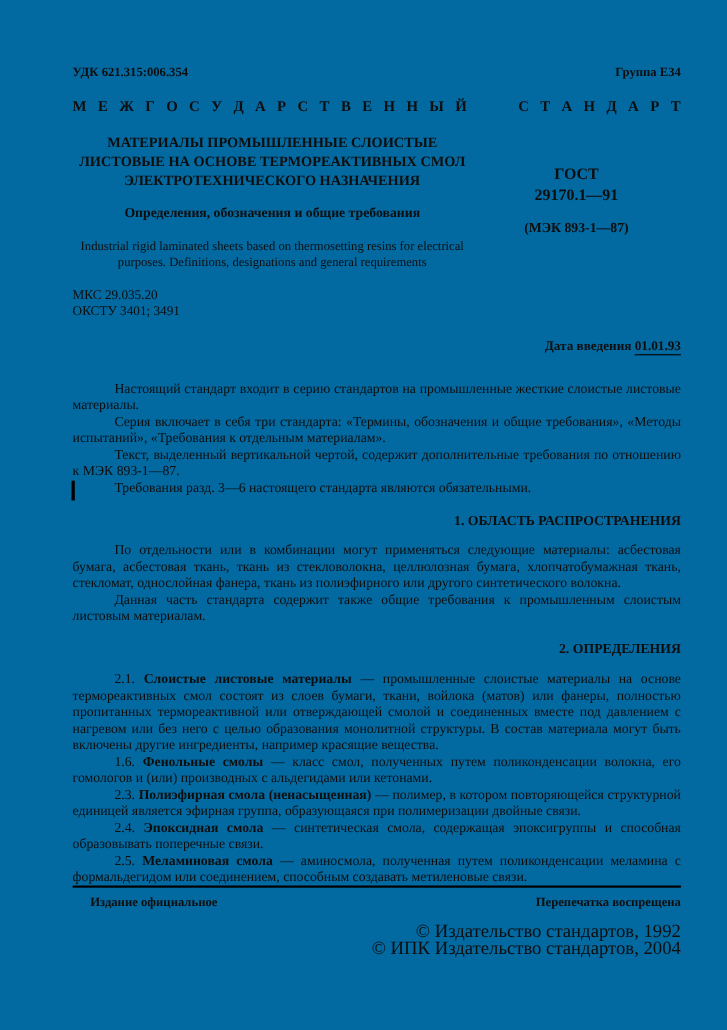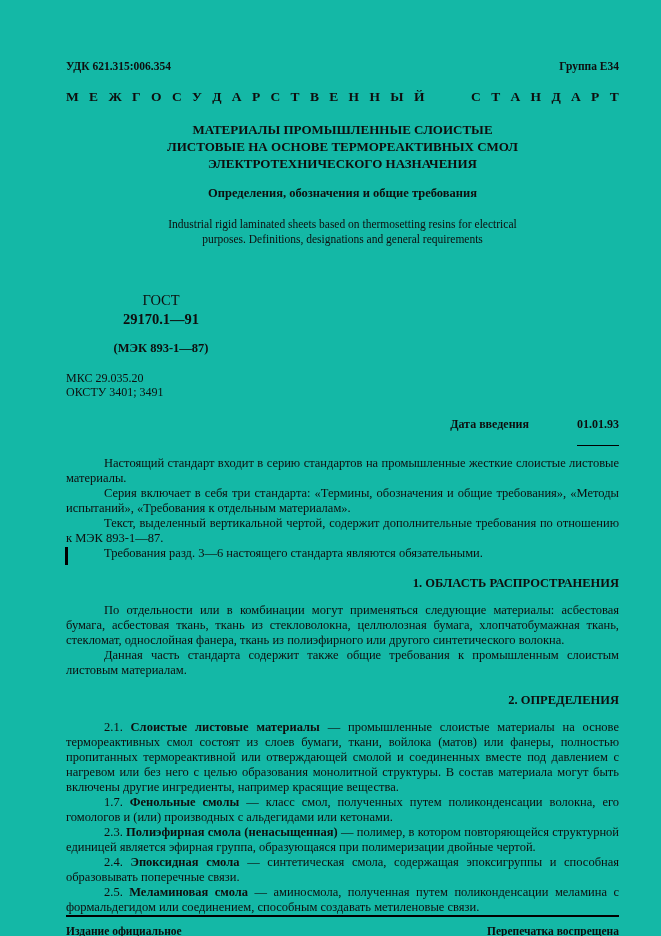--- a/index.html
+++ b/index.html
@@ -1,70 +1,70 @@
 <!DOCTYPE html>
 <html><head>
 <meta charset="utf-8">
 <style>
   html,body{margin:0;padding:0;background:#888;}
   .page{
     position:relative;
     width:661px;height:936px;
-    background:#14b8a6;
+    background:#0369a1;
     color:#0e0e0e;
     font-family:"Liberation Serif","DejaVu Serif",serif;
     box-sizing:border-box;
     padding:60px 42px 0 66px;
     overflow:hidden;
     display:flex;flex-direction:column;
   }
   .meta-row{display:flex;justify-content:space-between;font-size:11.5px;font-weight:bold;}
   .std-type{
     margin-top:17px;
     font-size:13.5px;font-weight:bold;
     display:flex;justify-content:space-between;
     white-space:nowrap;
   }
   .std-type .wgap{display:inline-block;width:26px;}
   .rule-thick{height:6px;background:#000;margin-top:3px;}
   .rule-mid{height:4px;background:#000;}
   .rule-thin{height:2px;background:#000;}
 
-  .title-row{display:flex;margin-top:13px;flex-direction:column;}
+  .title-row{display:flex;margin-top:13px;}
   .title-left{flex:1;text-align:center;}
   .title-right{width:190px;text-align:center;}
   .title-ru{font-weight:bold;font-size:13px;line-height:17px;}
   .subtitle-ru{font-weight:bold;font-size:12.5px;margin-top:14px;}
   .title-en{font-size:11.5px;line-height:14.5px;margin:16px auto 0;max-width:370px;}
-  .gost-label{font-weight:normal;font-size:14.5px;line-height:19px;margin-top:45px;}
+  .gost-label{font-weight:bold;font-size:14.5px;line-height:19px;margin-top:29px;}
   .gost-number{font-weight:bold;font-size:14.5px;line-height:19px;}
   .iec-ref{font-weight:bold;font-size:12.5px;margin-top:12px;}
 
   .codes{margin-top:15px;font-size:12px;line-height:14px;}
   .rule-date{margin-top:11px;}
   .date-line{margin-top:7px;text-align:right;font-size:12px;font-weight:bold;}
-  .date-value{border-bottom:1.5px solid #000;padding-bottom:14px;margin-left:45px;}
+  .date-value{border-bottom:1.5px solid #000;padding-bottom:1px;}
 
   .body-text{margin-top:24px;}
   .para{
     margin:0;font-size:12.5px;line-height:15px;
     text-align:justify;text-indent:38px;position:relative;
   }
   .changebar::before{
     content:"";position:absolute;left:-1px;top:1px;width:3px;height:18px;background:#000;
   }
   .sec-heading{
     text-align:right;font-weight:bold;font-size:12.5px;
     margin:15px 0 12px 0;text-indent:0;
   }
   .defterm{font-weight:bold;}
 
   .footer-block{margin-top:auto;}
   .footer-rule{margin-bottom:5px;}
-  .footer-row{display:flex;justify-content:space-between;font-size:11.5px;font-weight:bold;padding:3px 0 2px 0;}
+  .footer-row{display:flex;justify-content:space-between;font-size:11.5px;font-weight:bold;padding:3px 0 2px 0;margin-left:16px;}
   .copyright{margin-top:10px;text-align:right;font-size:17px;line-height:15px;}
   .page-bottom-pad{height:96px;}
 </style>
 </head>
 <body>
 
 <div class="page">
 
   <div class="meta-row">
     <span>УДК 621.315:006.354</span>
@@ -136,22 +136,22 @@
     <p class="para">Серия включает в себя три стандарта: «Термины, обозначения и общие требования», «Методы испытаний», «Требования к отдельным материалам».</p>
     <p class="para">Текст, выделенный вертикальной чертой, содержит дополнительные требования по отношению к МЭК 893-1—87.</p>
     <p class="para changebar">Требования разд. 3—6 настоящего стандарта являются обязательными.</p>
 
     <p class="para sec-heading">1. ОБЛАСТЬ РАСПРОСТРАНЕНИЯ</p>
     <p class="para">По отдельности или в комбинации могут применяться следующие материалы: асбестовая бумага, асбестовая ткань, ткань из стекловолокна, целлюлозная бумага, хлопчатобумажная ткань, стекломат, однослойная фанера, ткань из полиэфирного или другого синтетического волокна.</p>
     <p class="para">Данная часть стандарта содержит также общие требования к промышленным слоистым листовым материалам.</p>
 
     <p class="para sec-heading">2. ОПРЕДЕЛЕНИЯ</p>
     <p class="para"><span>2.1.</span> <span class="defterm">Слоистые листовые материалы</span> <span>— промышленные слоистые материалы на основе термореактивных смол состоят из слоев бумаги, ткани, войлока (матов) или фанеры, полностью пропитанных термореактивной или отверждающей смолой и соединенных вместе под давлением с нагревом или без него с целью образования монолитной структуры. В состав материала могут быть включены другие ингредиенты, например красящие вещества.</span></p>
-    <p class="para"><span>1.7.</span> <span class="defterm">Фенольные смолы</span> <span>— класс смол, полученных путем поликонденсации волокна, его гомологов и (или) производных с альдегидами или кетонами.</span></p>
-    <p class="para"><span>2.3.</span> <span class="defterm">Полиэфирная смола (ненасыщенная)</span> <span>— полимер, в котором повторяющейся структурной единицей является эфирная группа, образующаяся при полимеризации двойные чертой.</span></p>
+    <p class="para"><span>1.6.</span> <span class="defterm">Фенольные смолы</span> <span>— класс смол, полученных путем поликонденсации волокна, его гомологов и (или) производных с альдегидами или кетонами.</span></p>
+    <p class="para"><span>2.3.</span> <span class="defterm">Полиэфирная смола (ненасыщенная)</span> <span>— полимер, в котором повторяющейся структурной единицей является эфирная группа, образующаяся при полимеризации двойные связи.</span></p>
     <p class="para"><span>2.4.</span> <span class="defterm">Эпоксидная смола</span> <span>— синтетическая смола, содержащая эпоксигруппы и способная образовывать поперечные связи.</span></p>
     <p class="para"><span>2.5.</span> <span class="defterm">Меламиновая смола</span> <span>— аминосмола, полученная путем поликонденсации меламина с формальдегидом или соединением, способным создавать метиленовые связи.</span></p>
   </div>
 
   <div class="footer-block">
     <div class="rule-thin footer-rule"></div>
     <div class="footer-row">
       <span>Издание официальное</span>
       <span>Перепечатка воспрещена</span>
     </div>

